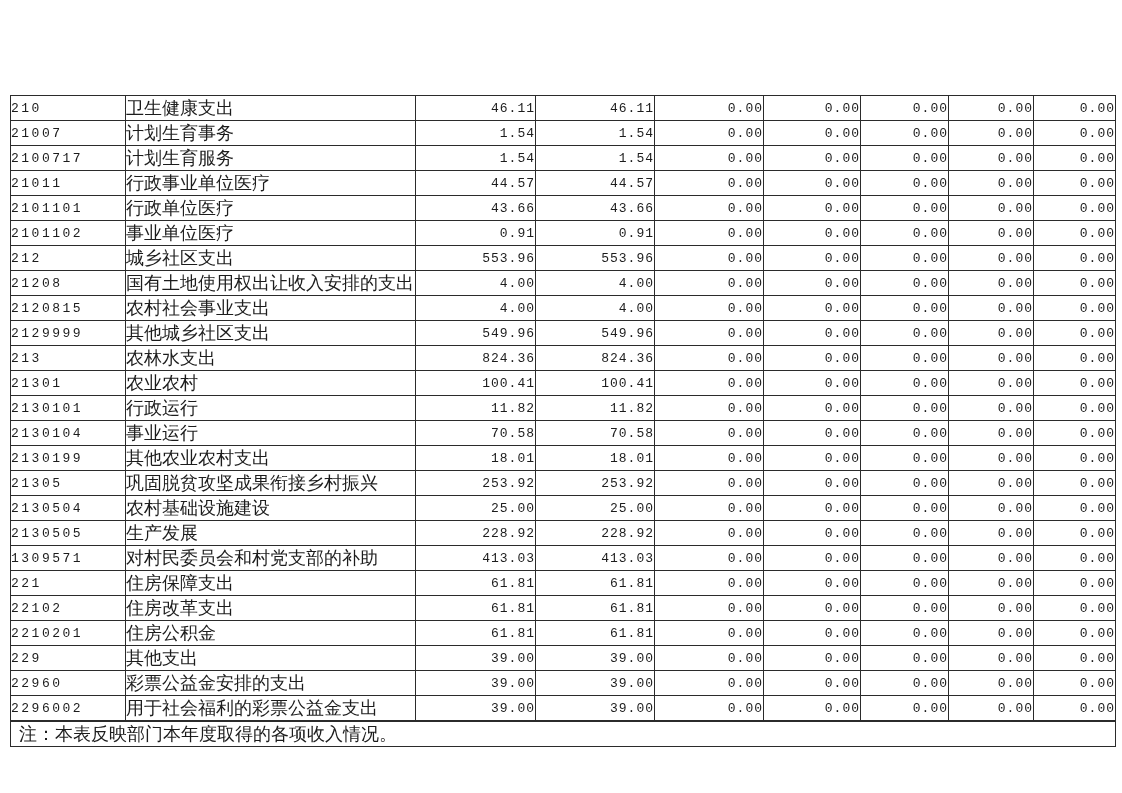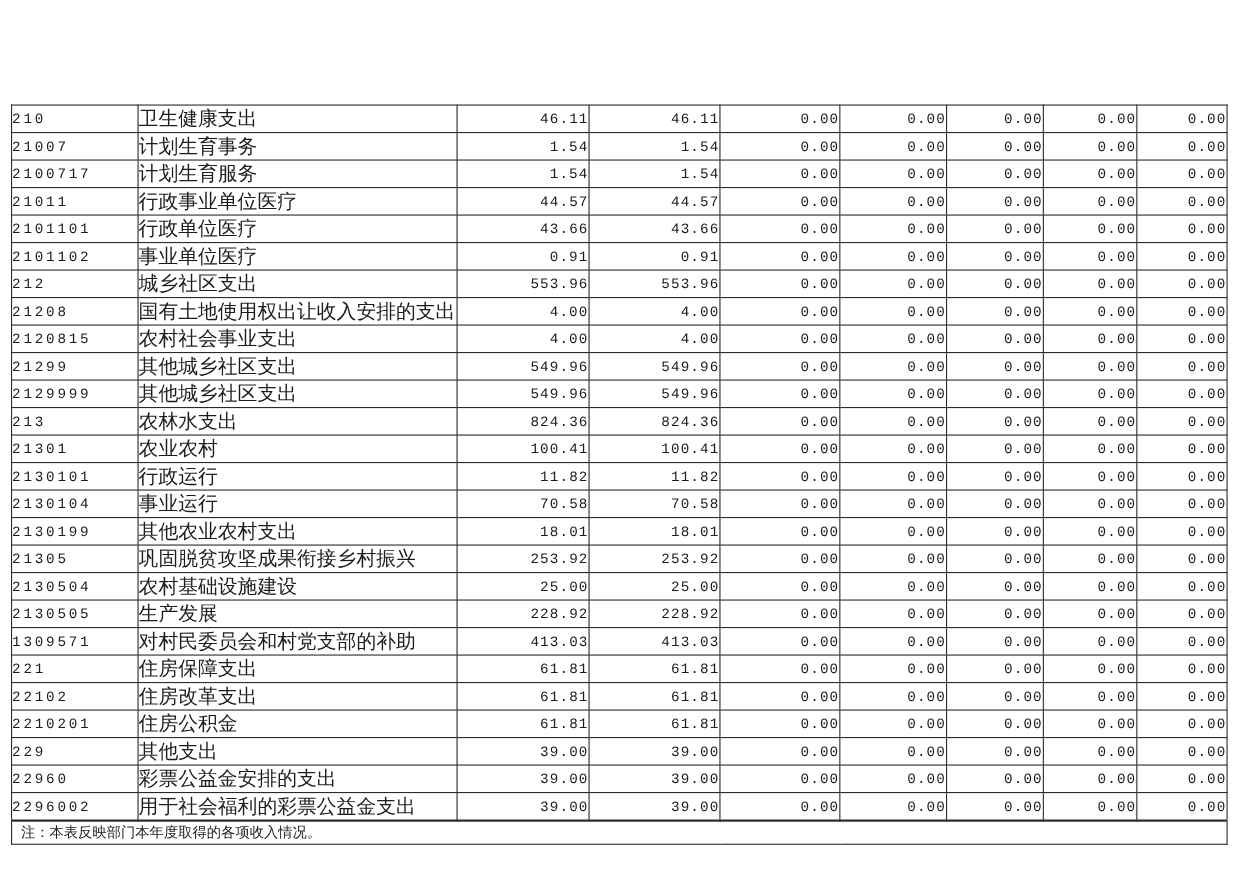--- a/index.html
+++ b/index.html
@@ -41,21 +41,21 @@
   td.num {
     font-family: "Liberation Mono", "DejaVu Sans Mono", monospace;
     font-size: 13px;
     letter-spacing: 1px;
     text-align: right;
     padding-right: 6px;
   }
   tr.note-row td {
     border-top: 2px solid #2b2b2b;
     height: 20px;
-    font-size: 13px;
+    font-size: 18px;
     padding-left: 8px;
     text-align: left;
   }
 </style>
 </head>
 <body>
 
 <div class="sheet">
   <table class="budget">
     <colgroup>
@@ -163,31 +163,20 @@
           <td class="name">农村社会事业支出</td>
           <td class="num">4.00</td>
           <td class="num">4.00</td>
           <td class="num">0.00</td>
           <td class="num">0.00</td>
           <td class="num">0.00</td>
           <td class="num">0.00</td>
           <td class="num">0.00</td>
         </tr>
         <tr>
-          <td class="code">21299</td>
-          <td class="name">其他城乡社区支出</td>
-          <td class="num">549.96</td>
-          <td class="num">549.96</td>
-          <td class="num">0.00</td>
-          <td class="num">0.00</td>
-          <td class="num">0.00</td>
-          <td class="num">0.00</td>
-          <td class="num">0.00</td>
-        </tr>
-        <tr>
           <td class="code">2129999</td>
           <td class="name">其他城乡社区支出</td>
           <td class="num">549.96</td>
           <td class="num">549.96</td>
           <td class="num">0.00</td>
           <td class="num">0.00</td>
           <td class="num">0.00</td>
           <td class="num">0.00</td>
           <td class="num">0.00</td>
         </tr>

